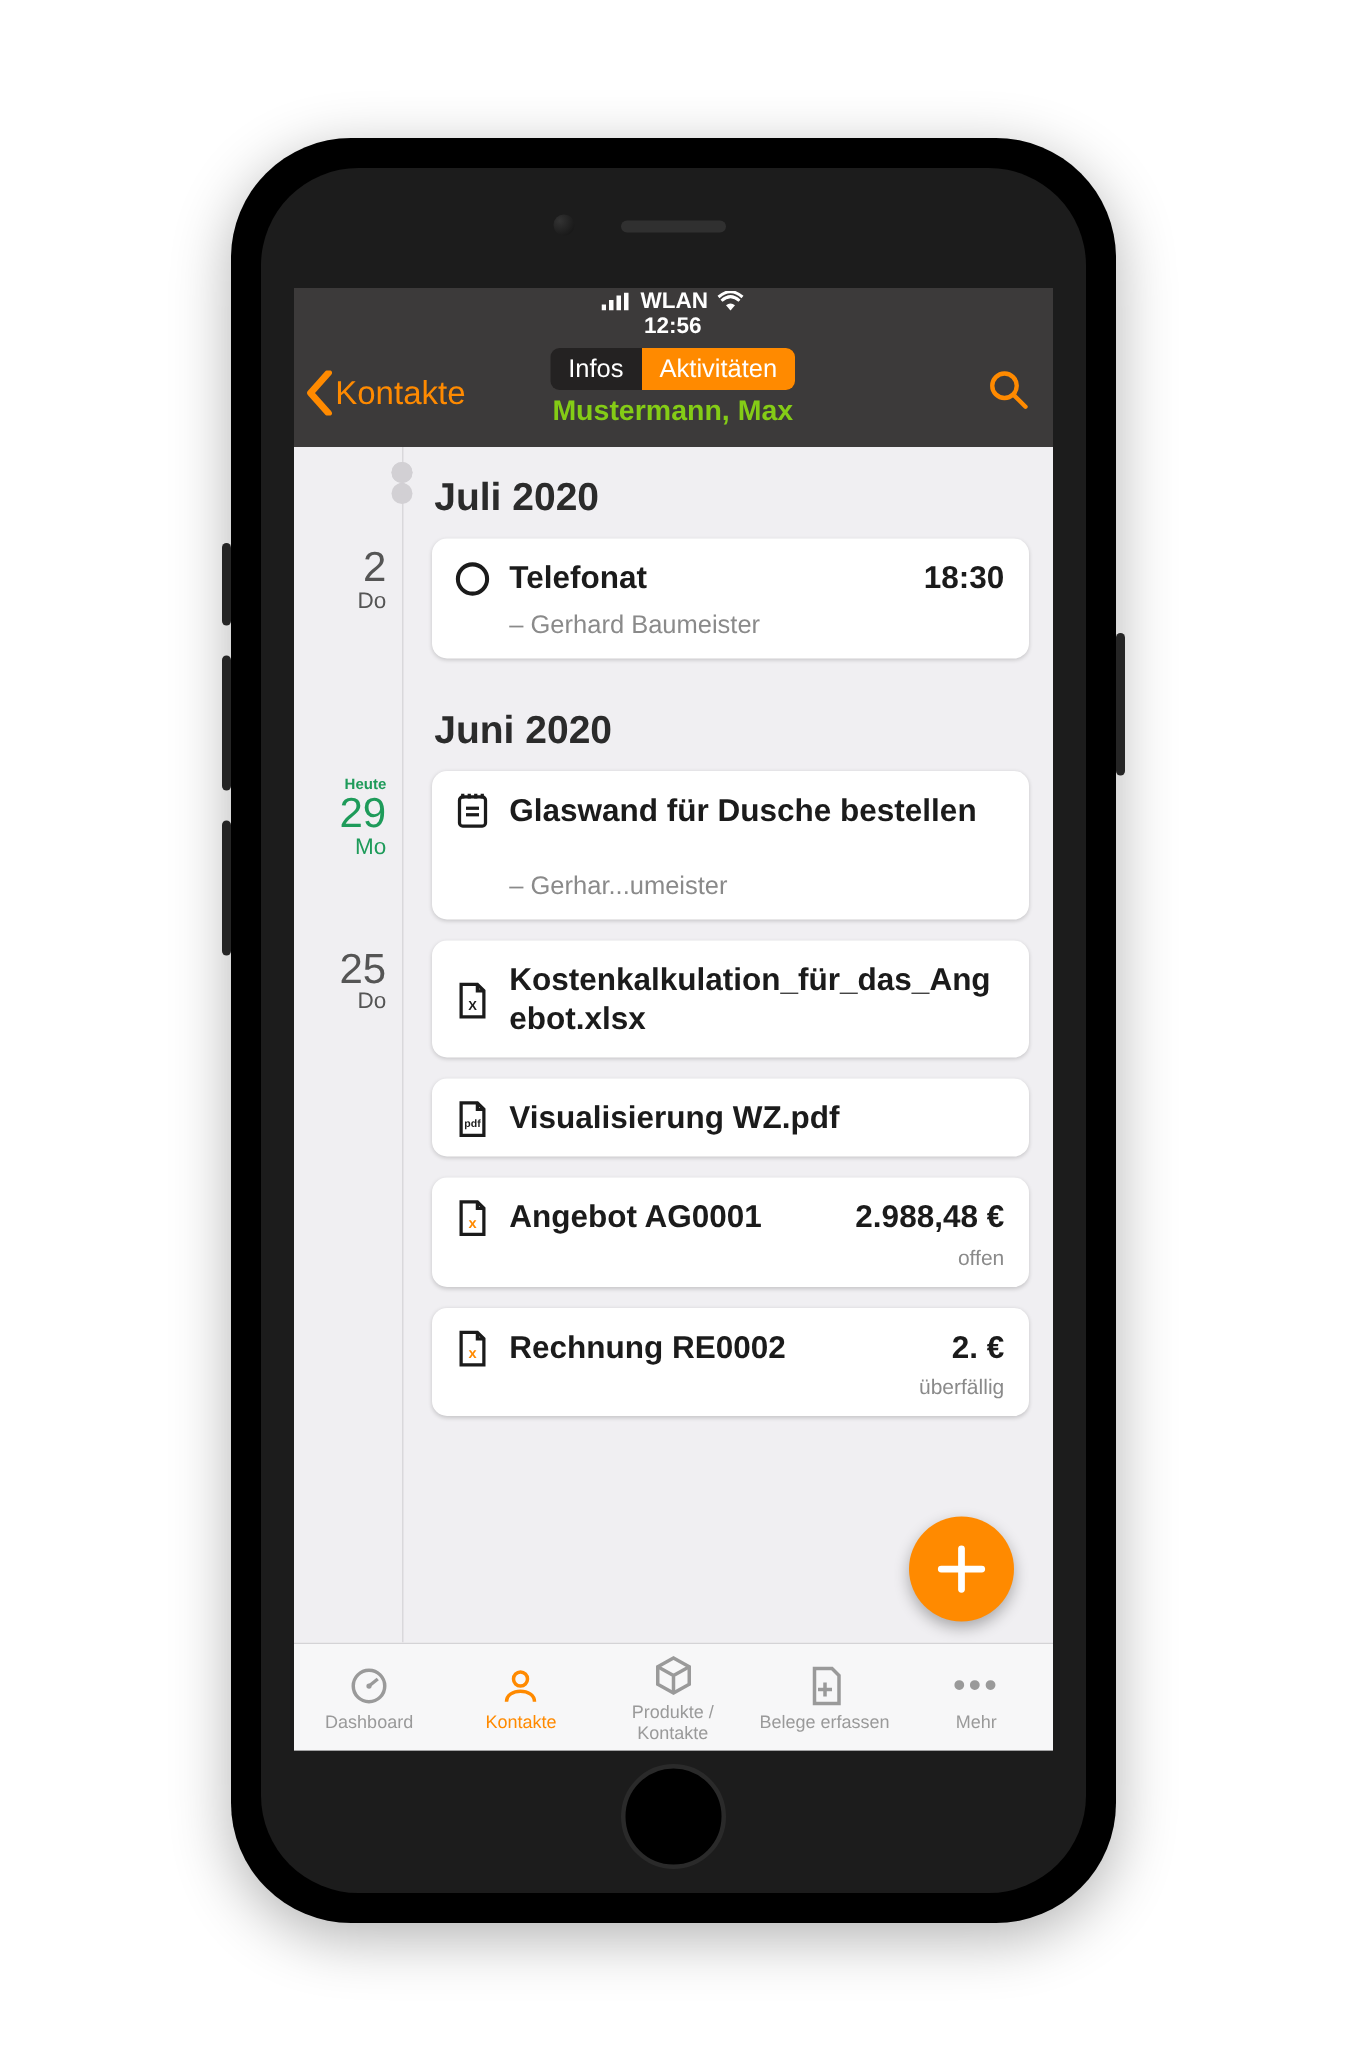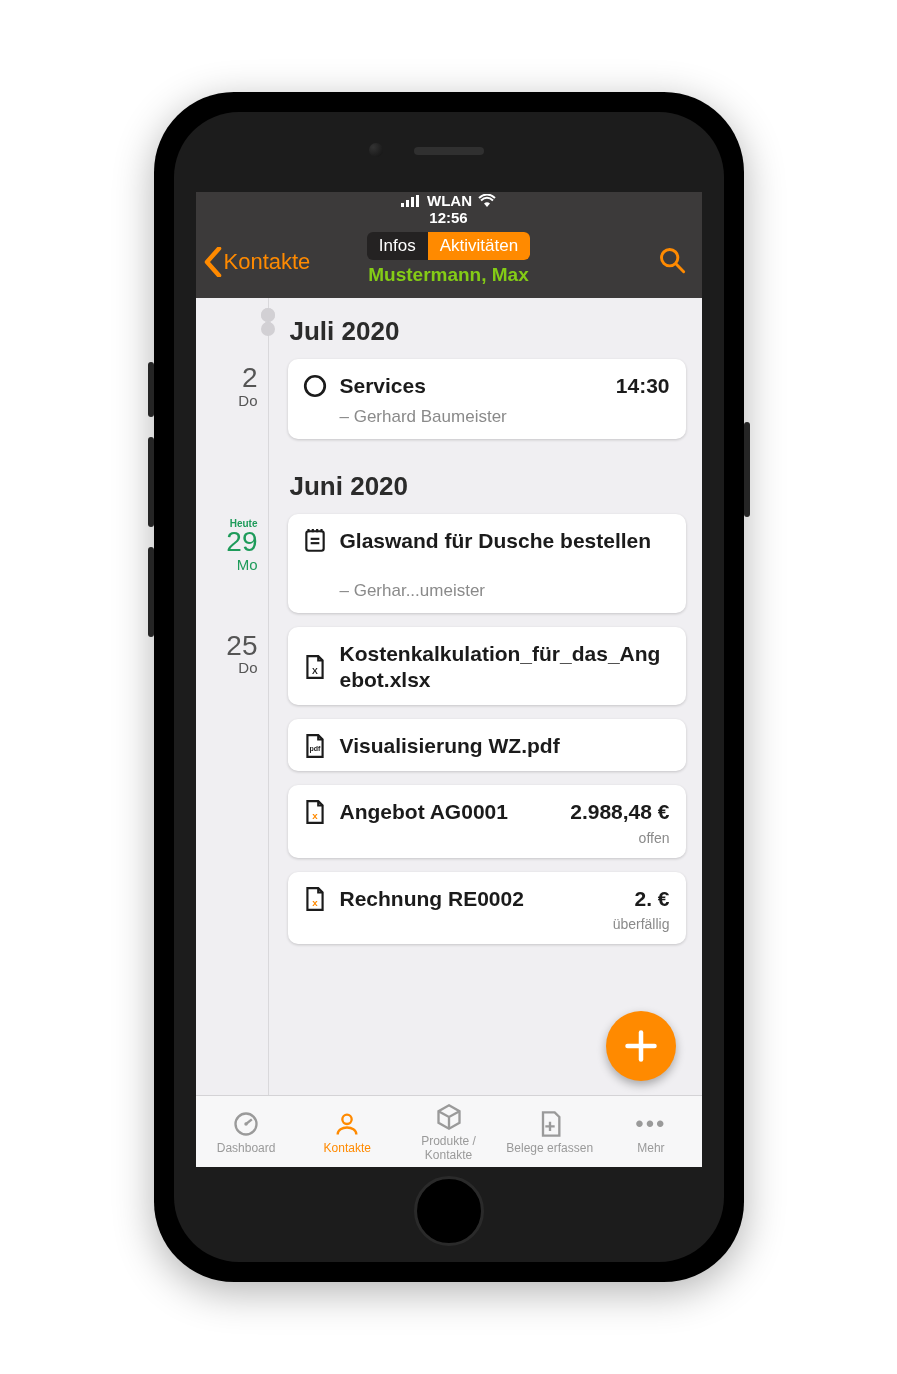--- a/index.html
+++ b/index.html
@@ -248,22 +248,22 @@
             <span class="dn">2</span>
             <span class="dw">Do</span>
           </div>
           <div class="card">
             <div class="line1">
               <span class="ico">
                 <svg viewBox="0 0 24 24">
                     <circle cx="12" cy="12" r="9" stroke="#1b1b1b" stroke-width="2.5" fill="none"></circle>
                   </svg>
               </span>
-              <span class="title">Services</span>
-              <span class="time">14:30</span>
+              <span class="title">Telefonat</span>
+              <span class="time">18:30</span>
             </div>
             <div class="by">– Gerhard Baumeister</div>
           </div>
         </div>
 
         <div class="section-header">Juni 2020</div>
 
         <div class="row">
           <span class="dot big" style="top:24px;"></span>
           <div class="date-col today">

